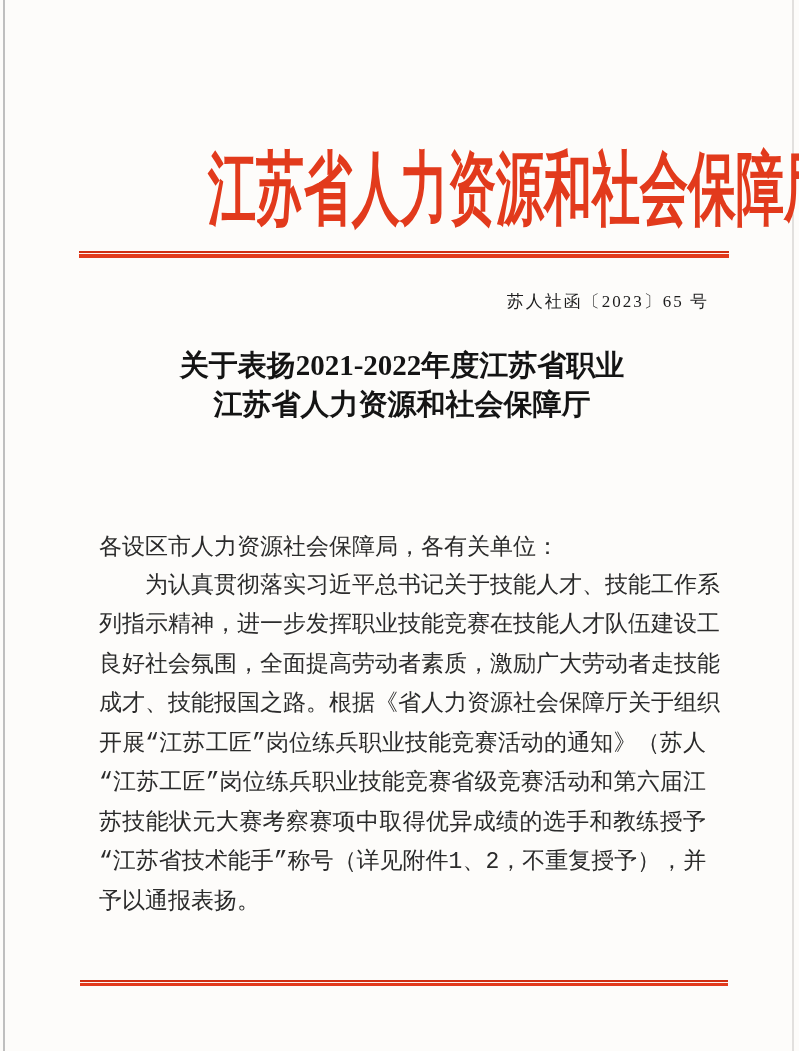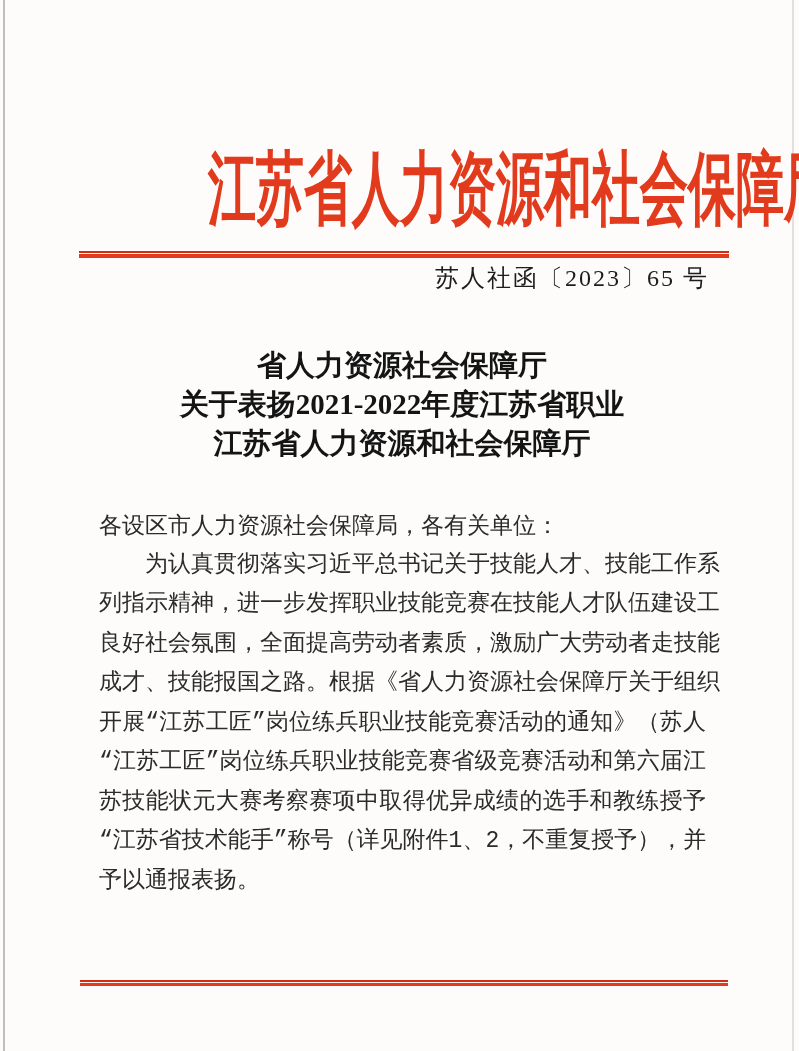--- a/index.html
+++ b/index.html
@@ -49,23 +49,23 @@
     width: 650px;
     top: 251px;
     height: 1px;
     background: #fdf3f0;
     border-top: 2px solid #cf2e12;
     border-bottom: 4px solid #e23a1c;
   }
 
   .doc-number {
     position: absolute;
-    top: 262px;
+    top: 290px;
     right: 90px;
-    font-size: 24px;
+    font-size: 17px;
     letter-spacing: 2px;
     color: #1d1d1d;
   }
 
   .title-block {
     position: absolute;
     top: 346px;
     left: 97px;
     width: 610px;
     text-align: center;
@@ -79,20 +79,21 @@
     position: absolute;
     top: 506px;
     left: 99px;
     width: 607px;
     font-size: 23px;
     line-height: 39.5px;
     color: #2b2b2b;
   }
   .salutation {
     text-align: left;
+    margin-top: 21px;
   }
   .bline {
     text-align: justify;
     text-align-last: justify;
     text-justify: inter-character;
     white-space: nowrap;
     font-family: Liberation Mono, monospace;
   }
   .bline.first {
     text-indent: 2em;
@@ -124,21 +125,20 @@
 
   <div class="agency">
     <span class="agency-text">江苏省人力资源和社会保障厅</span>
   </div>
 
   <div class="rule-top"></div>
 
   <div class="doc-number">苏人社函〔2023〕65 号</div>
 
   <div class="title-block">
-    <div>省人力资源社会保障厅</div>
     <div>关于表扬2021-2022年度江苏省职业</div>
     <div>江苏省人力资源和社会保障厅</div>
   </div>
 
   <div class="body-block">
     <div class="salutation">各设区市人力资源社会保障局，各有关单位：</div>
     <div class="bline first">为认真贯彻落实习近平总书记关于技能人才、技能工作系</div>
     <div class="bline">列指示精神，进一步发挥职业技能竞赛在技能人才队伍建设工</div>
     <div class="bline">良好社会氛围，全面提高劳动者素质，激励广大劳动者走技能</div>
     <div class="bline">成才、技能报国之路。根据《省人力资源社会保障厅关于组织</div>

